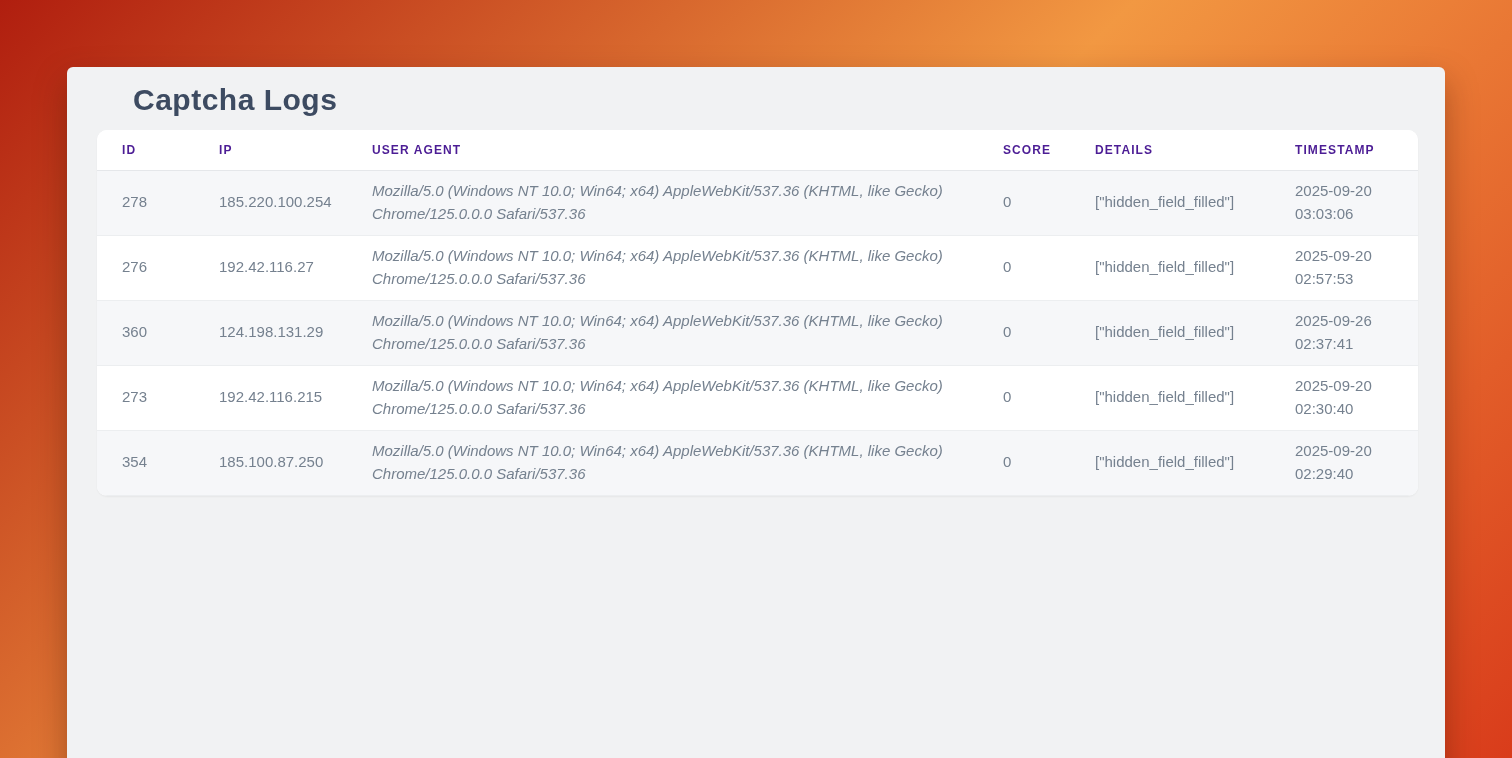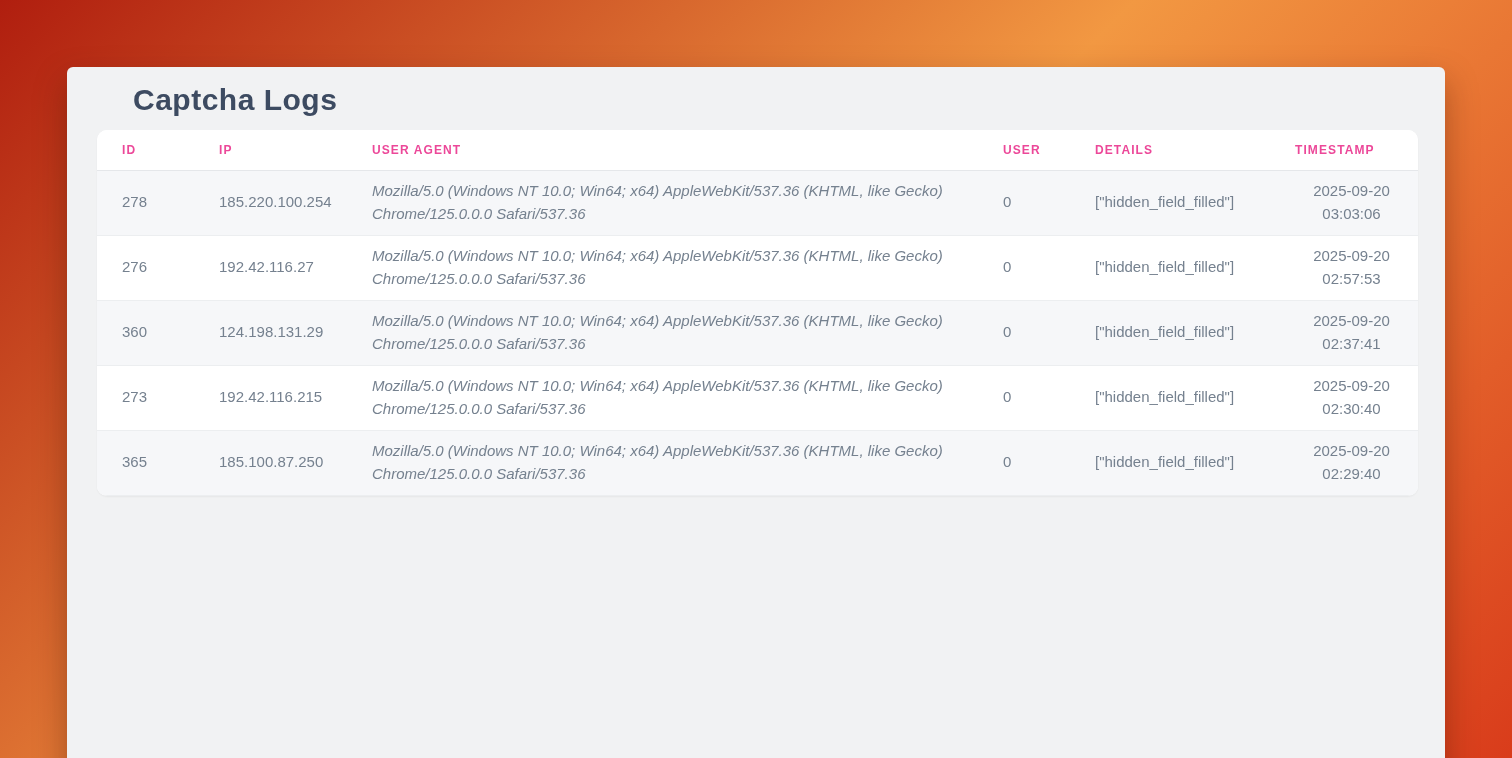--- a/index.html
+++ b/index.html
@@ -49,41 +49,41 @@
   col.c-score { width: 92px; }
   col.c-details { width: 200px; }
   col.c-ts { width: 148px; }
   thead th {
     height: 40px;
     text-align: left;
     vertical-align: middle;
     font-size: 12px;
     font-weight: 700;
     letter-spacing: 1.1px;
-    color: #ec4899;
+    color: #4c1d95;
     padding: 0 0 0 25px;
     background: #ffffff;
     border-bottom: 1px solid #e5e7ea;
     white-space: nowrap;
   }
   tbody td {
     height: 65px;
     font-size: 15px;
     color: #75818f;
     padding: 0 25px;
     border-bottom: 1px solid #eceef0;
     vertical-align: middle;
     line-height: 1.5;
     overflow: hidden;
   }
   tbody tr:nth-child(odd)  { background: #f6f7f9; }
   tbody tr:nth-child(even) { background: #ffffff; }
   tbody td.f-ua { padding-right: 0; font-style: italic; }
   tbody td.f-details { padding-right: 5px; white-space: nowrap; }
-  tbody td.f-ts { padding-right: 10px; text-align: center; }
+  tbody td.f-ts { padding-right: 10px; }
 </style>
 </head>
 <body>
 
 <div class="card">
   <h1 class="title">Captcha Logs</h1>
 
   <div class="table-wrap">
     <table>
       <colgroup>
@@ -92,21 +92,21 @@
           <col class="c-ua">
         <col class="c-score">
           <col class="c-details">
           <col class="c-ts">
       </colgroup>
       <thead>
         <tr>
           <th>ID</th>
           <th>IP</th>
           <th>USER AGENT</th>
-          <th>USER</th>
+          <th>SCORE</th>
           <th>DETAILS</th>
           <th>TIMESTAMP</th>
         </tr>
       </thead>
       <tbody id="rows">
           <tr>
     <td class="f-id">278</td>
     <td class="f-ip">185.220.100.254</td>
     <td class="f-ua">Mozilla/5.0 (Windows NT 10.0; Win64; x64) AppleWebKit/537.36 (KHTML, like Gecko) Chrome/125.0.0.0 Safari/537.36</td>
     <td class="f-score">0</td>
@@ -120,32 +120,32 @@
     <td class="f-score">0</td>
     <td class="f-details">["hidden_field_filled"]</td>
     <td class="f-ts">2025-09-20 02:57:53</td>
   </tr>
           <tr>
     <td class="f-id">360</td>
     <td class="f-ip">124.198.131.29</td>
     <td class="f-ua">Mozilla/5.0 (Windows NT 10.0; Win64; x64) AppleWebKit/537.36 (KHTML, like Gecko) Chrome/125.0.0.0 Safari/537.36</td>
     <td class="f-score">0</td>
     <td class="f-details">["hidden_field_filled"]</td>
-    <td class="f-ts">2025-09-20 02:37:41</td>
+    <td class="f-ts">2025-09-26 02:37:41</td>
   </tr>
           <tr>
     <td class="f-id">273</td>
     <td class="f-ip">192.42.116.215</td>
     <td class="f-ua">Mozilla/5.0 (Windows NT 10.0; Win64; x64) AppleWebKit/537.36 (KHTML, like Gecko) Chrome/125.0.0.0 Safari/537.36</td>
     <td class="f-score">0</td>
     <td class="f-details">["hidden_field_filled"]</td>
     <td class="f-ts">2025-09-20 02:30:40</td>
   </tr>
           <tr>
-    <td class="f-id">365</td>
+    <td class="f-id">354</td>
     <td class="f-ip">185.100.87.250</td>
     <td class="f-ua">Mozilla/5.0 (Windows NT 10.0; Win64; x64) AppleWebKit/537.36 (KHTML, like Gecko) Chrome/125.0.0.0 Safari/537.36</td>
     <td class="f-score">0</td>
     <td class="f-details">["hidden_field_filled"]</td>
     <td class="f-ts">2025-09-20 02:29:40</td>
   </tr>
         </tbody>
     </table>
   </div>
 </div>

